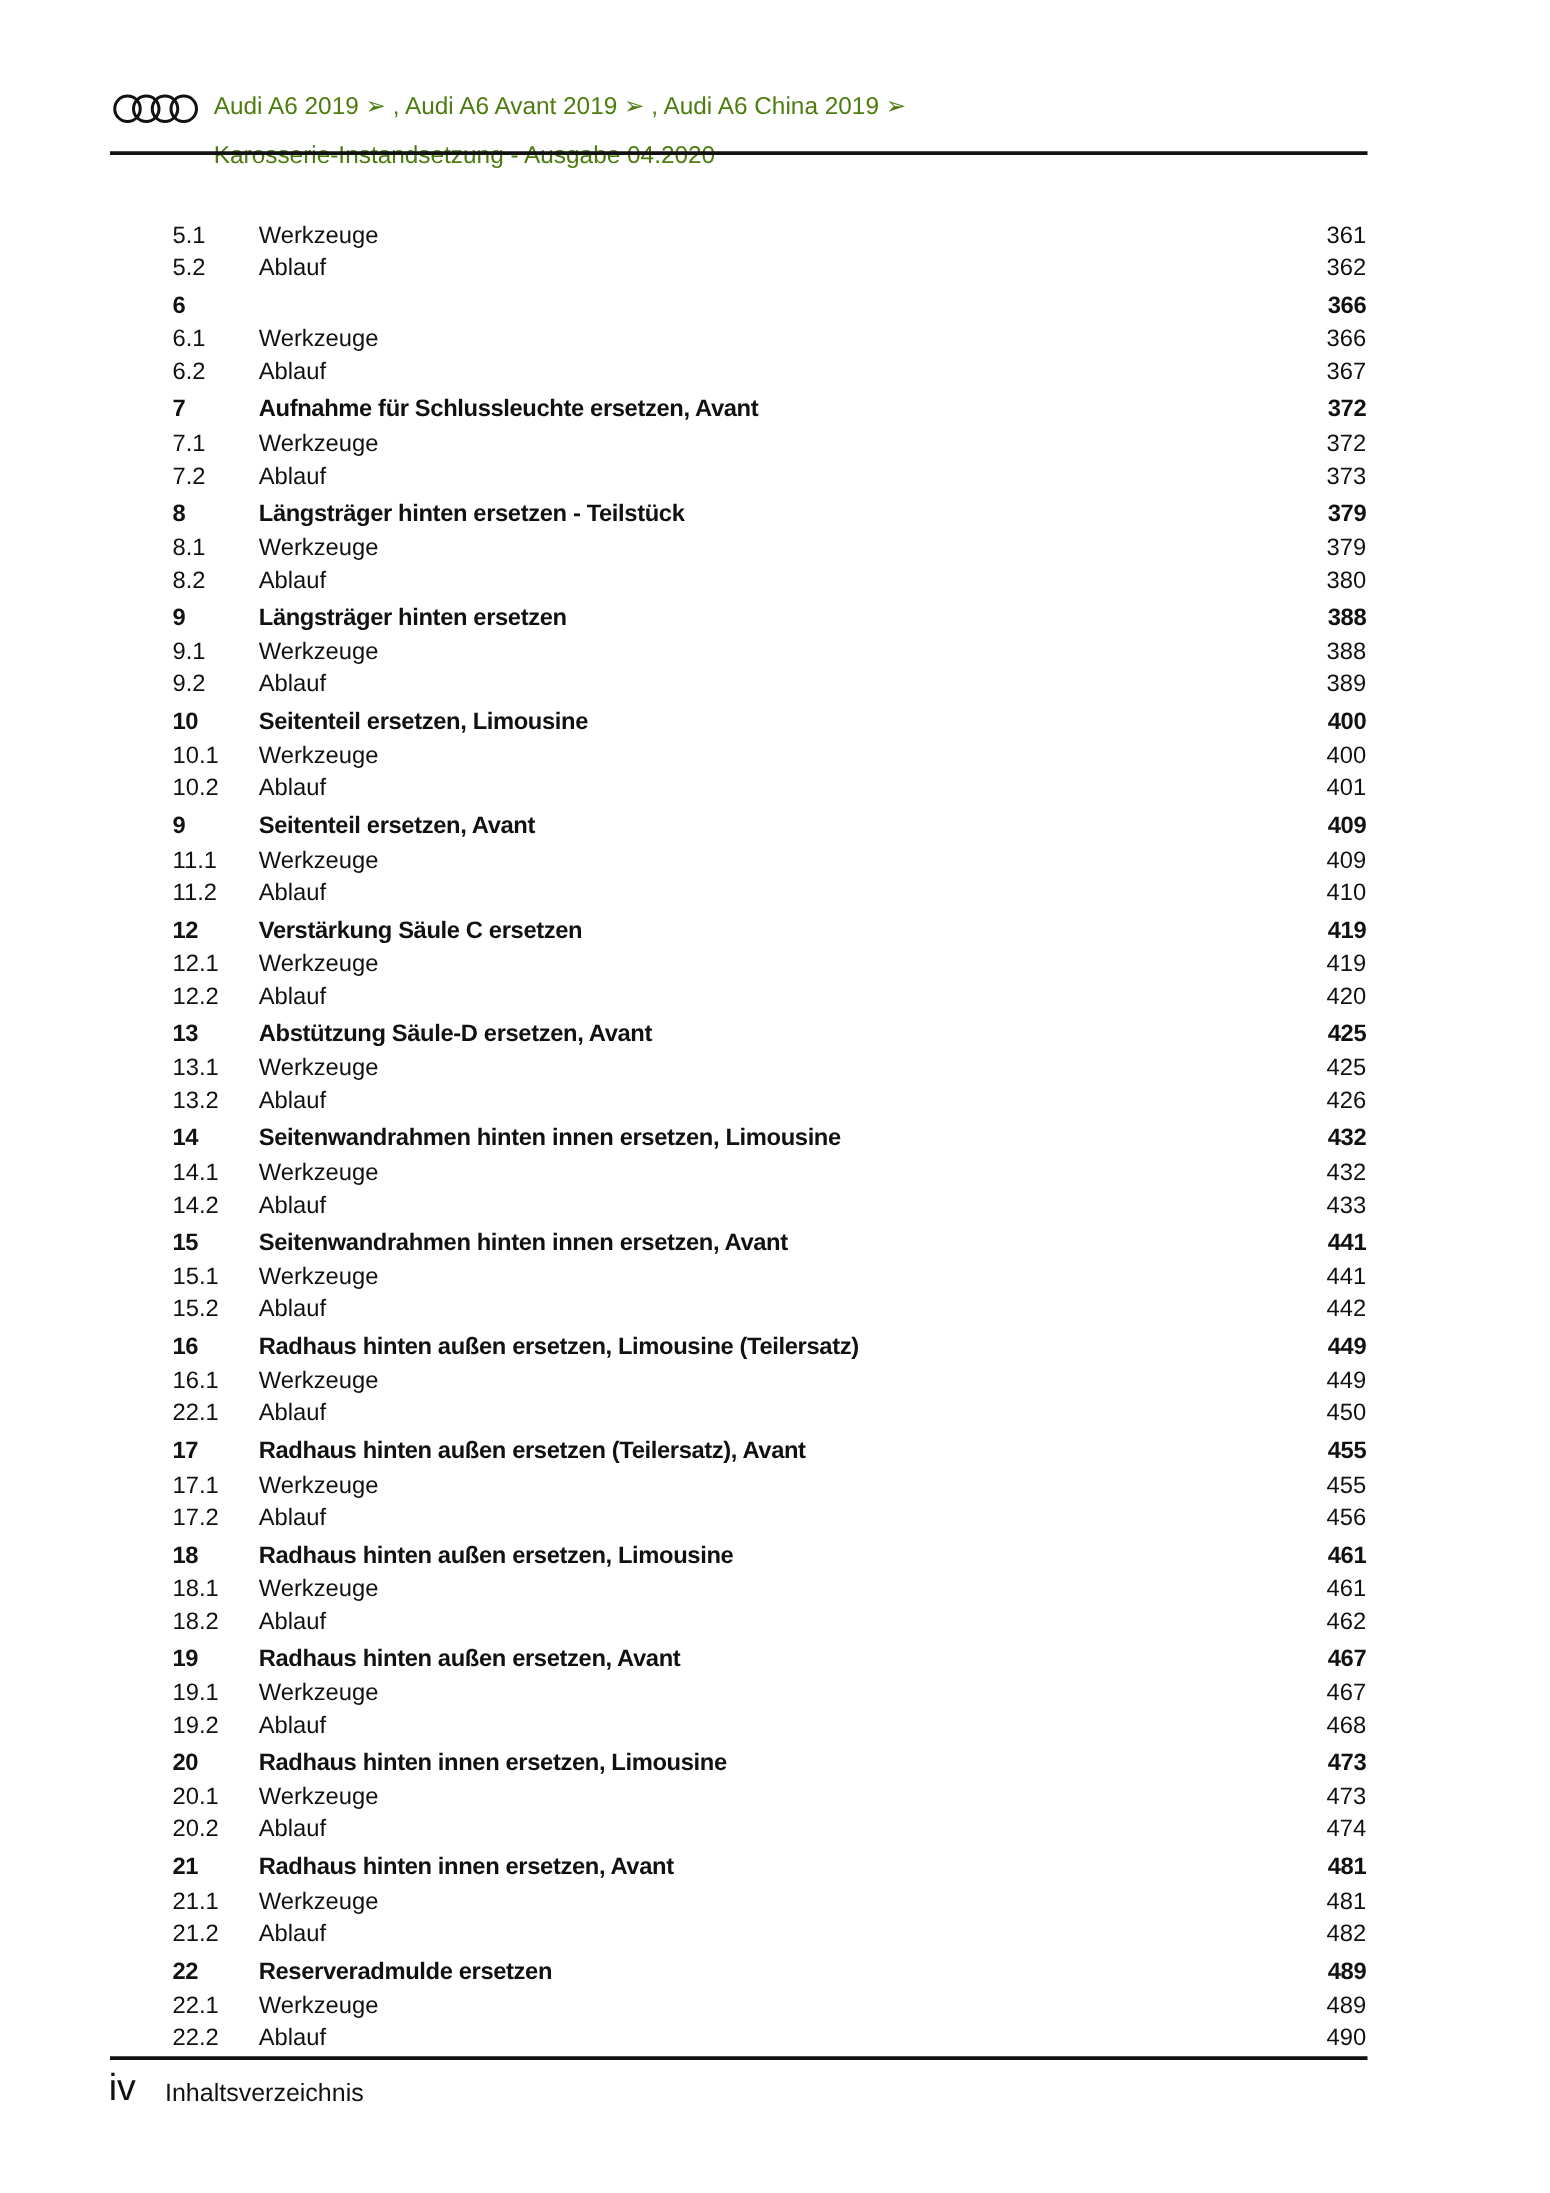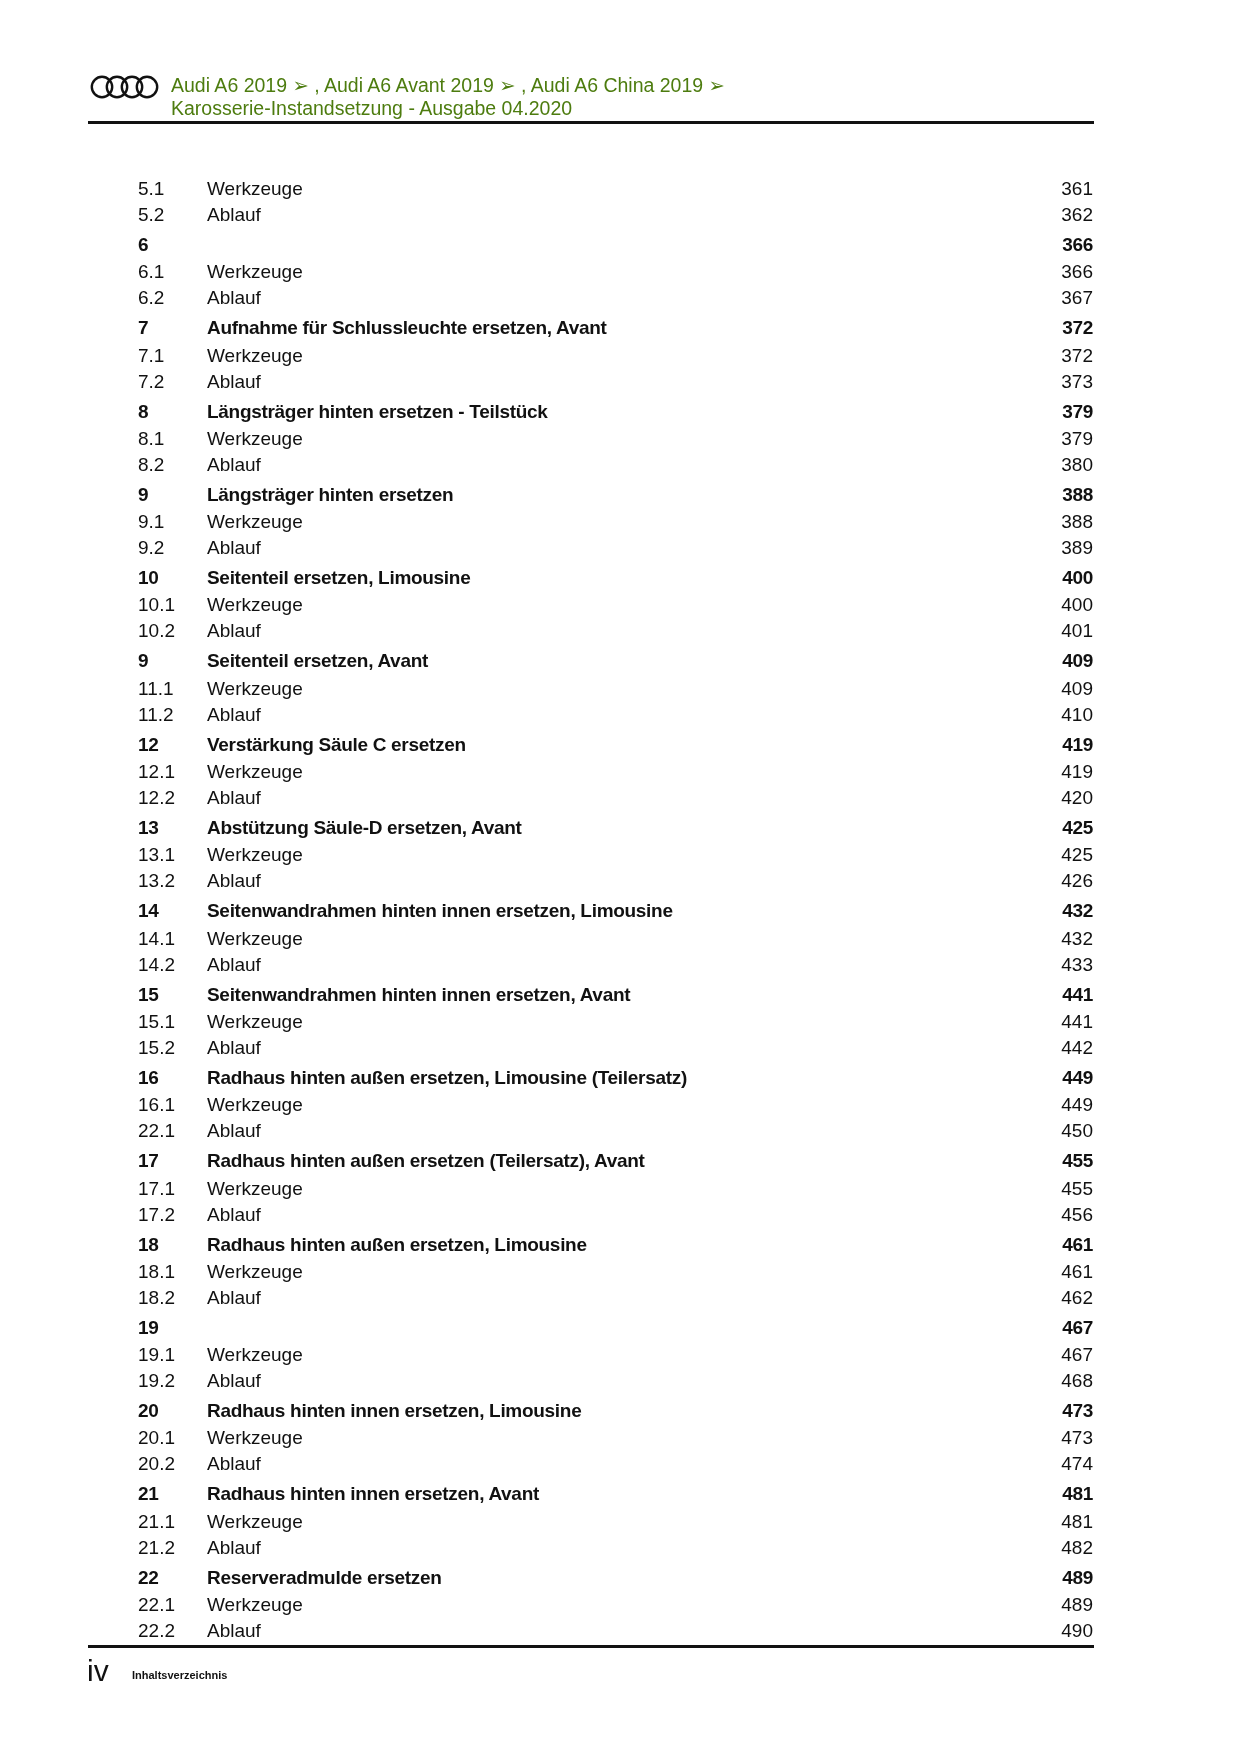--- a/index.html
+++ b/index.html
@@ -1,35 +1,35 @@
 <!DOCTYPE html>
 <html><head>
 <meta charset="utf-8">
 <style>
   html, body { margin: 0; padding: 0; background: #ffffff; }
   body { width: 1240px; height: 1754px; position: relative; overflow: hidden;
          font-family: "Liberation Sans", sans-serif; color: #111; }
   .rings { position: absolute; left: 90px; top: 75px; width: 72px; height: 24px; }
   .hdr-line { position: absolute; left: 171px; font-size: 19.5px; line-height: 22px; white-space: nowrap; color: #4d7c0f; }
   .hdr1 { top: 74px; }
-  .hdr2 { top: 97px; }
+  .hdr2 { top: 113px; }
   .rule { position: absolute; left: 88px; width: 1006px; height: 3px; background: #111; }
   .rule.top { top: 121px; }
   .rule.bottom { top: 1645px; }
   .toc { position: absolute; left: 138px; top: 176px; width: 955px; }
   .row { display: flex; align-items: baseline; height: 26px; line-height: 26px; font-size: 19px; white-space: nowrap; }
   .row.sec { height: 31.3px; line-height: 34px; font-weight: bold; letter-spacing: -0.3px; }
   .num { width: 69px; flex: 0 0 69px; }
   .title { flex: 0 0 auto; padding-right: 10px; }
   .dots { flex: 1 1 auto; overflow: hidden; color: #222; letter-spacing: 0; position: relative; }
   .dots::before { content: ". . . . . . . . . . . . . . . . . . . . . . . . . . . . . . . . . . . . . . . . . . . . . . . . . . . . . . . . . . . . . . . . . . . . . . . . . . . . . . . . . . . . . . . . . . . . . . . . . . . . . . . . . . . . . . . . . . . . . . . . . . . . . . . . . . . . . . . . . ";
                   font-weight: normal; word-spacing: 3.2px; position: absolute; right: 0; white-space: nowrap; }
   .page { flex: 0 0 auto; padding-left: 8px; text-align: right; min-width: 34px; }
   .footer-roman { position: absolute; left: 87px; top: 1654px; font-size: 30px; line-height: 34px; }
-  .footer-label { position: absolute; left: 132px; top: 1666px; font-size: 11px; line-height: 18px; font-weight: bold; }
+  .footer-label { position: absolute; left: 132px; top: 1666px; font-size: 20px; line-height: 18px; }
 </style>
 </head>
 <body>
 
 <svg class="rings" viewBox="0 0 72 24">
   <circle cx="12" cy="12" r="10.2" fill="none" stroke="#111" stroke-width="2.4"></circle>
   <circle cx="27" cy="12" r="10.2" fill="none" stroke="#111" stroke-width="2.4"></circle>
   <circle cx="42" cy="12" r="10.2" fill="none" stroke="#111" stroke-width="2.4"></circle>
   <circle cx="57" cy="12" r="10.2" fill="none" stroke="#111" stroke-width="2.4"></circle>
 </svg>
@@ -278,20 +278,21 @@
       <span class="page">461</span>
     </div>
     <div class="row">
       <span class="num">18.2</span>
       <span class="title">Ablauf</span>
       <span class="dots"></span>
       <span class="page">462</span>
     </div>
     <div class="row sec">
       <span class="num">19</span>
+      <span class="title">Radhaus hinten außen ersetzen, Avant</span>
       <span class="dots"></span>
       <span class="page">467</span>
     </div>
     <div class="row">
       <span class="num">19.1</span>
       <span class="title">Werkzeuge</span>
       <span class="dots"></span>
       <span class="page">467</span>
     </div>
     <div class="row">

